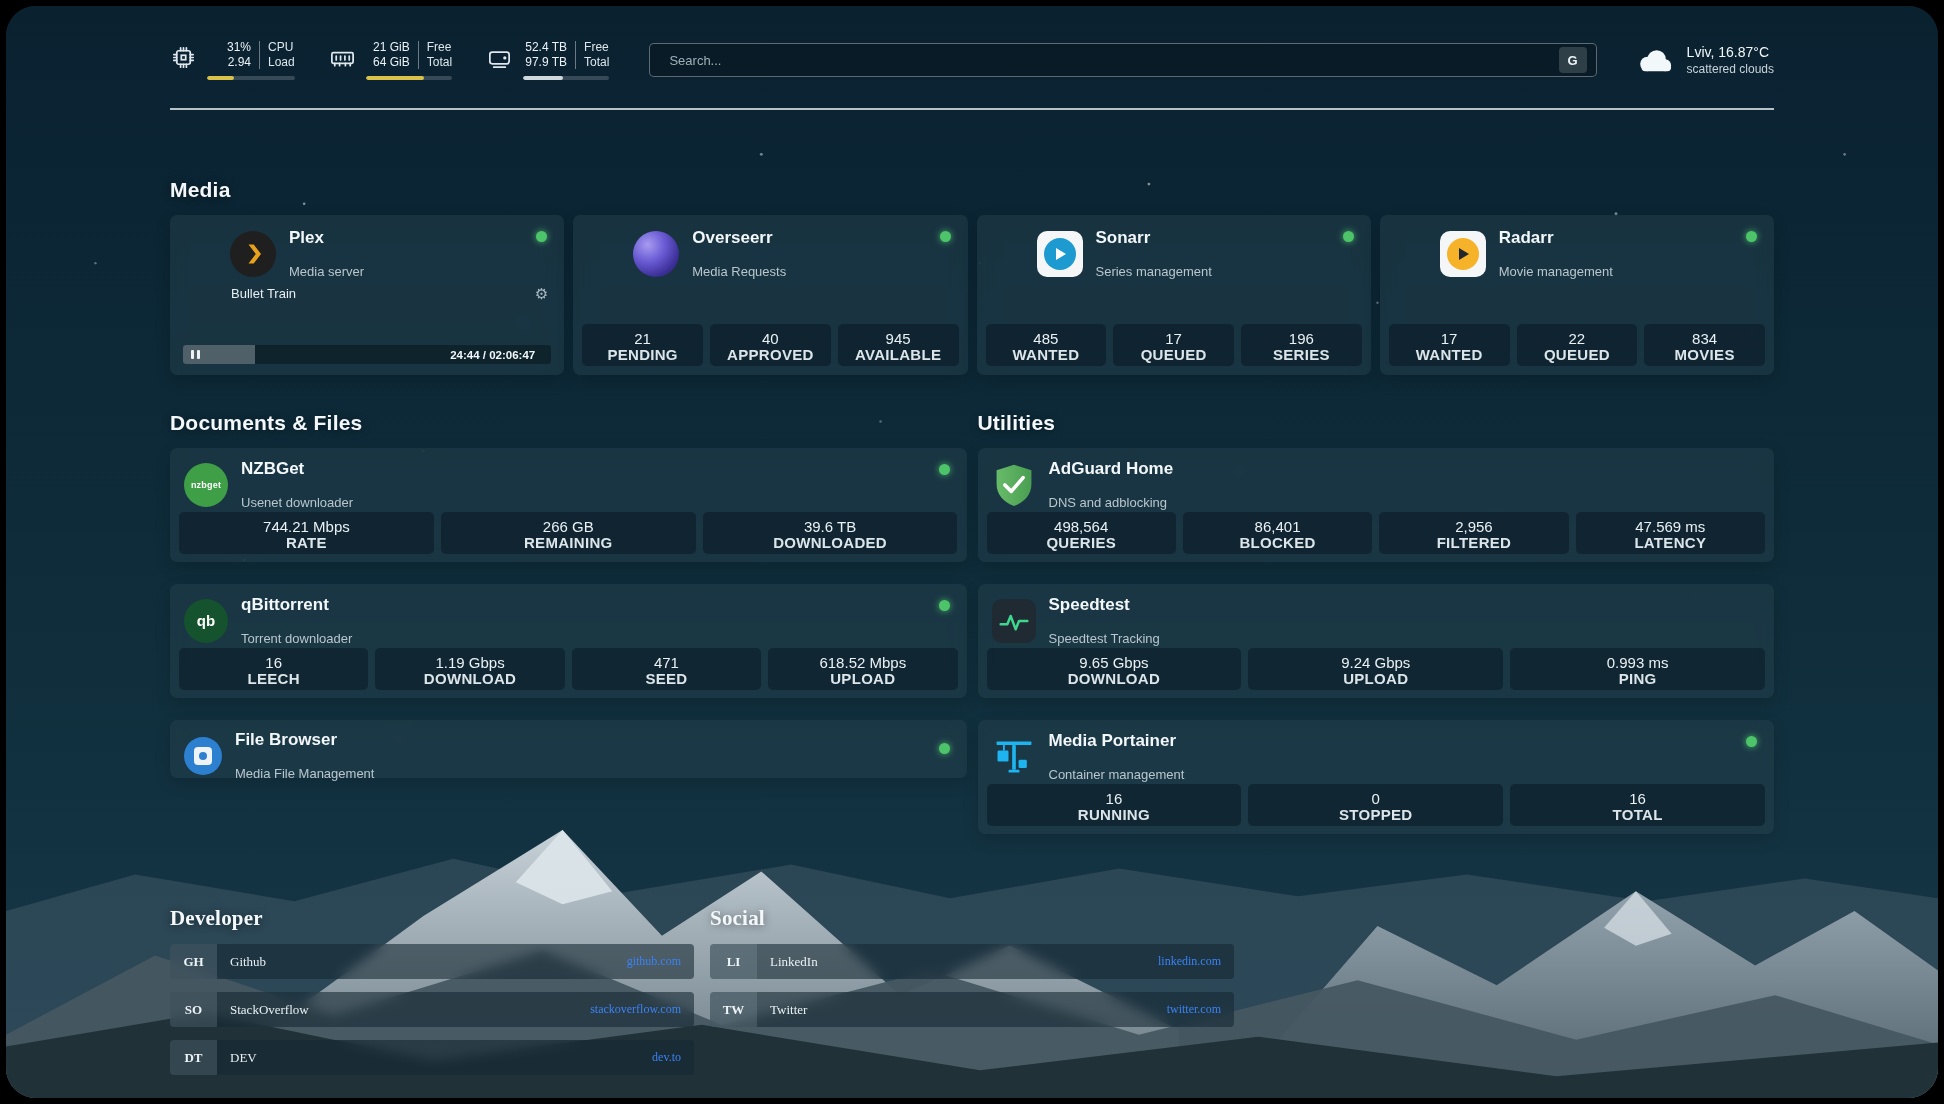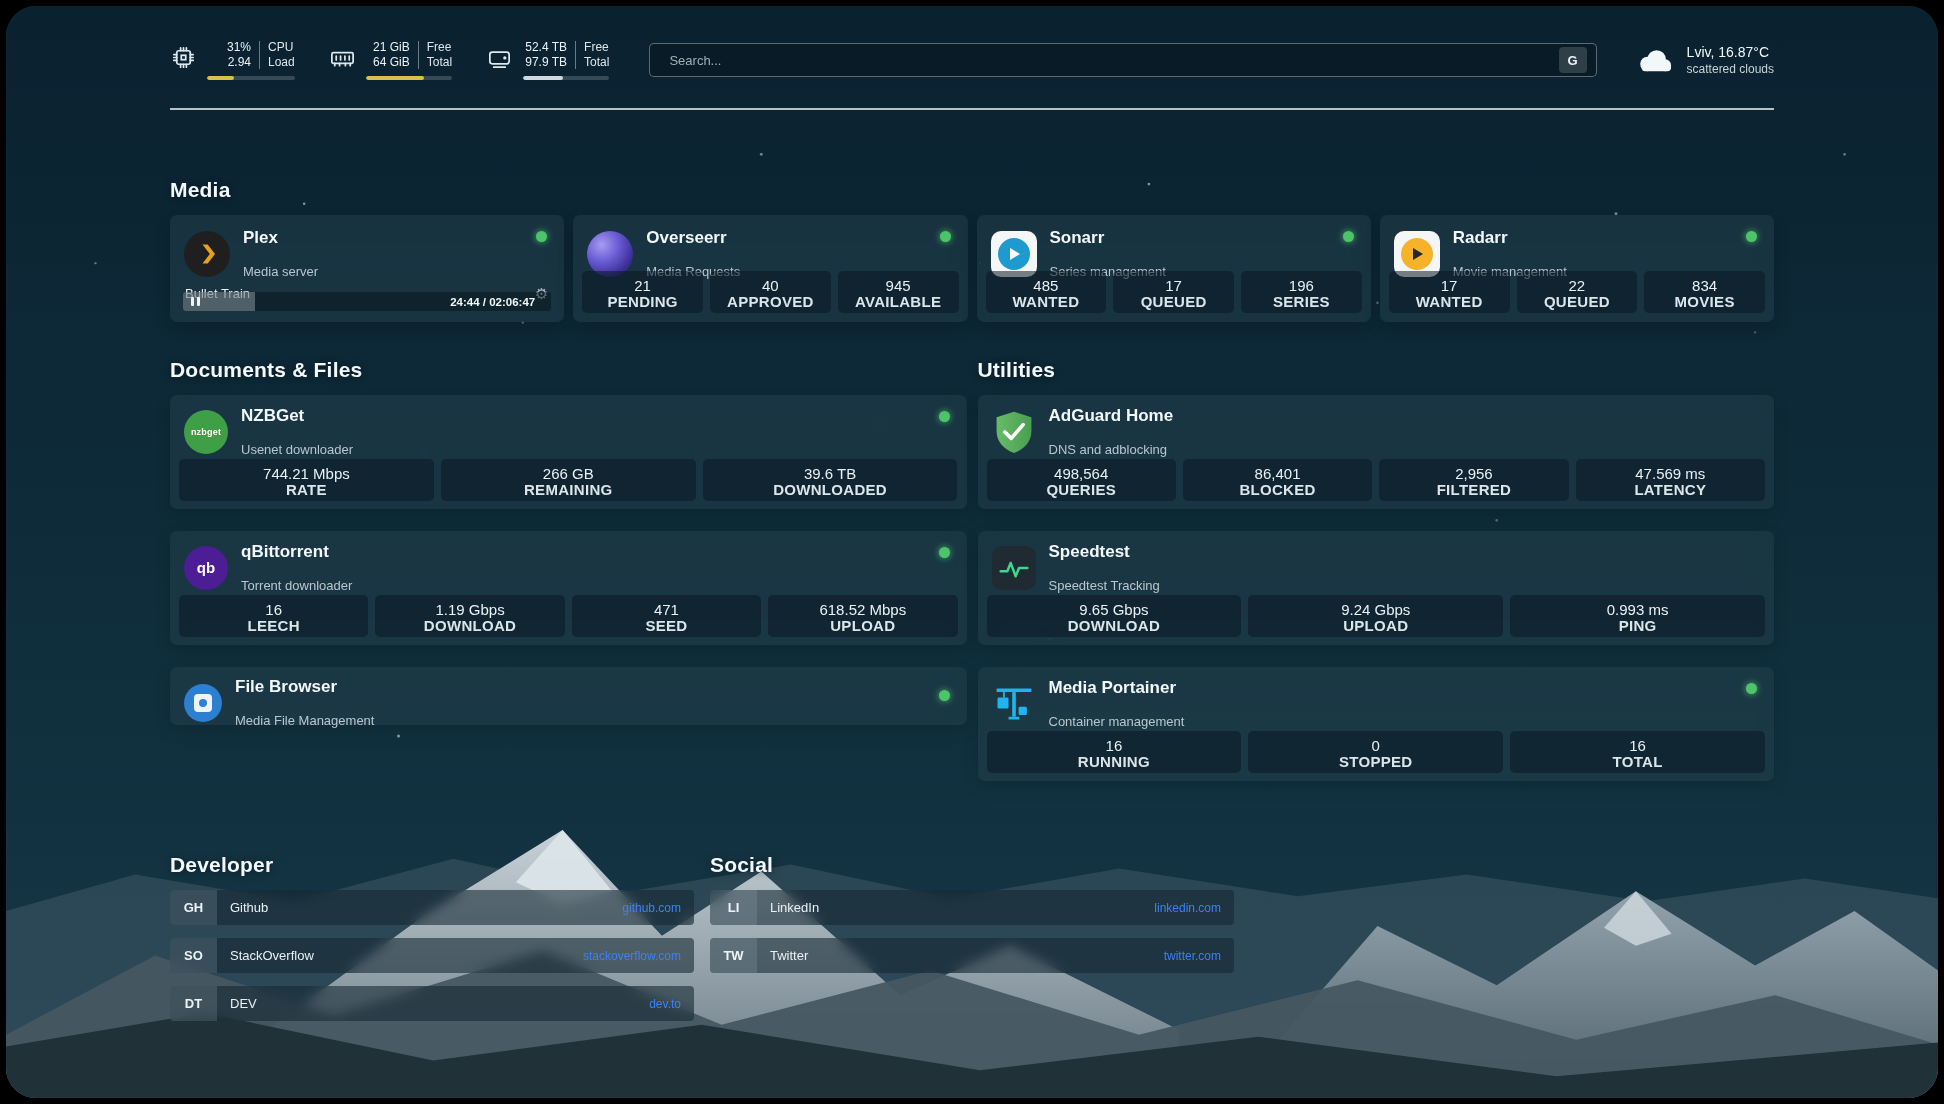--- a/index.html
+++ b/index.html
@@ -39,21 +39,21 @@
   
   .section-title { font-size:21px; font-weight:600; color:#f4f8fa; letter-spacing:.2px; text-shadow:0 1px 8px rgba(0,0,0,.45); }
   .media-title { margin-top:68px; }
   .media-row { display:grid; grid-template-columns:repeat(4,1fr); gap:9px; margin-top:13px; }
   .two-col { display:grid; grid-template-columns:1fr 1fr; gap:11px; margin-top:36px; }
   .col-title { margin-bottom:13px; }
   .col .app-card + .app-card { margin-top:22px; }
 
   
   .app-card { position:relative; background:rgba(36,64,77,.52); border-radius:7px; backdrop-filter:blur(8px); box-shadow:0 6px 16px rgba(0,0,0,.15); cursor:pointer; }
-  .card-h128 { height:107px; }
+  .card-h128 { height:160px;padding-left:46px; }
   .card-h114 { height:114px; }
   .card-h58 { height:58px; }
   .card-head { display:flex; align-items:center; gap:13px; padding:13px 16px 0 14px; }
   .card-h114 .card-head { padding-top:11px; }
   .card-h58 .card-head { padding-top:10px; }
   .app-icon { width:46px; height:46px; flex:none; border-radius:50%; display:flex; align-items:center; justify-content:center; overflow:hidden; }
   .card-h114 .app-icon { width:44px; height:44px; }
   .app-icon.small { width:38px; height:38px; }
   .app-name { font-size:17px; font-weight:600; color:#f2f7f9; line-height:20px; }
   .app-desc { font-size:13px; color:#b9c7cd; margin-top:16px; }
@@ -81,30 +81,30 @@
   .icon-overseerr { background:radial-gradient(circle at 32% 30%, #a79bf0 0%, #6a5bd4 38%, #3b2f96 72%, #271f66 100%); }
   .icon-sonarr, .icon-radarr { border-radius:10px; background:#f4f6f7; }
   .inner-circle { width:32px; height:32px; border-radius:50%; display:flex; align-items:center; justify-content:center; }
   .sonarr-circle { background:#1d9ad0; }
   .radarr-circle { background:#f6b32a; }
   .tri { width:0; height:0; border-style:solid; border-width:6px 0 6px 10px; margin-left:3px; }
   .tri-white { border-color:transparent transparent transparent #ffffff; }
   .tri-dark { border-color:transparent transparent transparent #20262b; }
   .icon-nzbget { background:#3f9f46; }
   .nzb-text { color:#fff; font-size:9px; font-weight:700; letter-spacing:.2px; }
-  .icon-qbit { background:#4c1d95; }
+  .icon-qbit { background:#14532d; }
   .qb-text { color:#fff; font-size:15px; font-weight:700; }
   .icon-filebrowser { background:#2d7fd0; }
   .fb-inner { width:18px; height:18px; background:#eef3f6; border-radius:4px; position:relative; }
   .fb-inner::after { content:""; position:absolute; left:5px; top:5px; width:8px; height:8px; border-radius:50%; background:#2d7fd0; }
   .icon-flat { background:transparent; border-radius:0; }
   .icon-speedtest { border-radius:10px; background:#202a33; }
 
   
-  .bookmarks { display:grid; grid-template-columns:1fr 1fr 1fr; gap:16px; margin-top:72px; }
+  .bookmarks { display:grid; grid-template-columns:1fr 1fr 1fr; gap:16px; margin-top:72px;font-family:Liberation Serif, serif; }
   .bm-heading { margin-bottom:13px; }
   .bm-row { display:flex; align-items:center; height:35px; background:rgba(20,40,50,.58); border-radius:4px; margin-bottom:13px; overflow:hidden; cursor:pointer; backdrop-filter:blur(6px); }
   .bm-abbr { width:47px; align-self:stretch; background:rgba(150,172,184,.22); color:#edf3f6; font-size:13px; font-weight:600; display:flex; align-items:center; justify-content:center; flex:none; }
   .bm-name { font-size:13px; color:#e9f0f3; margin-left:13px; }
   .bm-url { margin-left:auto; margin-right:13px; font-size:12px; color:#3b82f6; }
 </style>
 </head>
 <body>
 
 <div class="screen">

